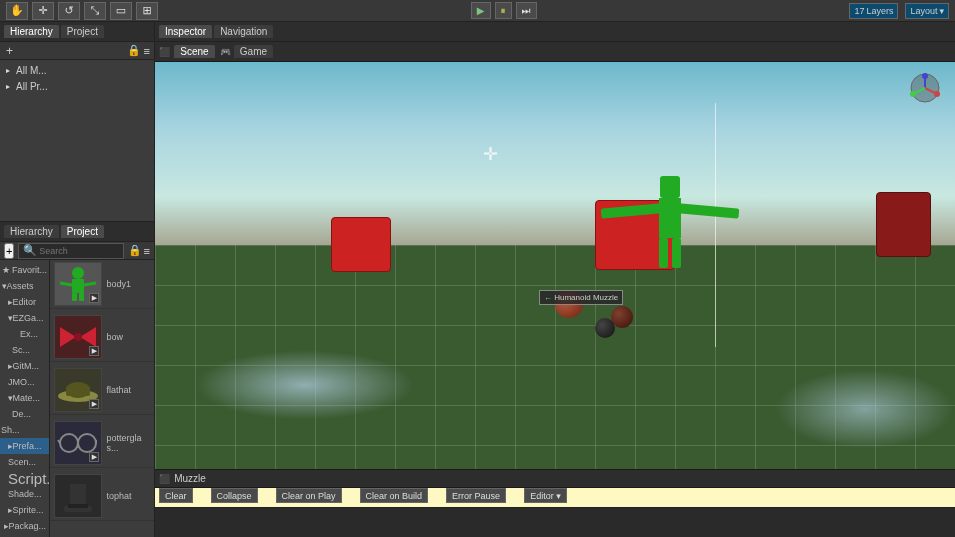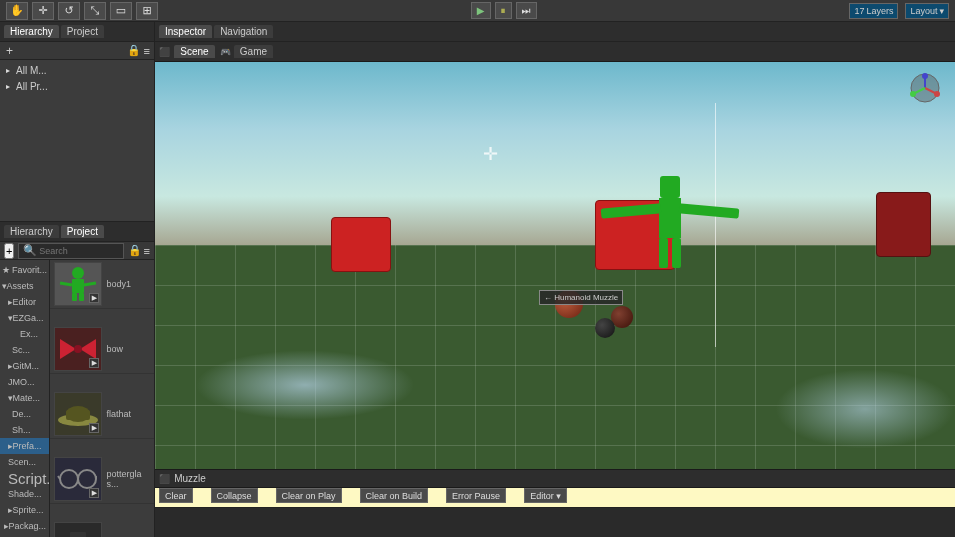--- a/index.html
+++ b/index.html
@@ -491,21 +491,21 @@
       padding: 1px 4px;
       height: 16px;
       display: flex;
       align-items: center;
     }
 
     
     .prefabs-grid {
       display: flex;
       flex-direction: column;
-      gap: 16px;
+      gap: 4px;
       overflow-y: auto;
       height: 100%;
     }
     .prefab-item {
       display: flex;
       align-items: center;
       gap: 4px;
       padding: 2px 4px;
       cursor: pointer;
       border-bottom: 1px solid #333;
@@ -639,21 +639,21 @@
           <div class="tree-item" style="padding-left:8px; font-size:9px">
             <span>JMO...</span>
           </div>
           <div class="tree-item" style="padding-left:8px; font-size:9px">
             <span>▾</span>
             <span>Mate...</span>
           </div>
           <div class="tree-item" style="padding-left:12px; font-size:9px">
             <span>De...</span>
           </div>
-          <div class="tree-item" style="padding-left:12px; font-size:9px">
+          <div class="tree-item" style="padding-left:1px; font-size:9px">
             <span>Sh...</span>
           </div>
           <div class="tree-item selected" style="padding-left:8px; font-size:9px">
             <span>▸</span>
             <span>Prefa...</span>
           </div>
           <div class="tree-item" style="padding-left:8px; font-size:9px">
             <span>Scen...</span>
           </div>
           <div class="tree-item" style="padding-left:8px; font-size:15px">

